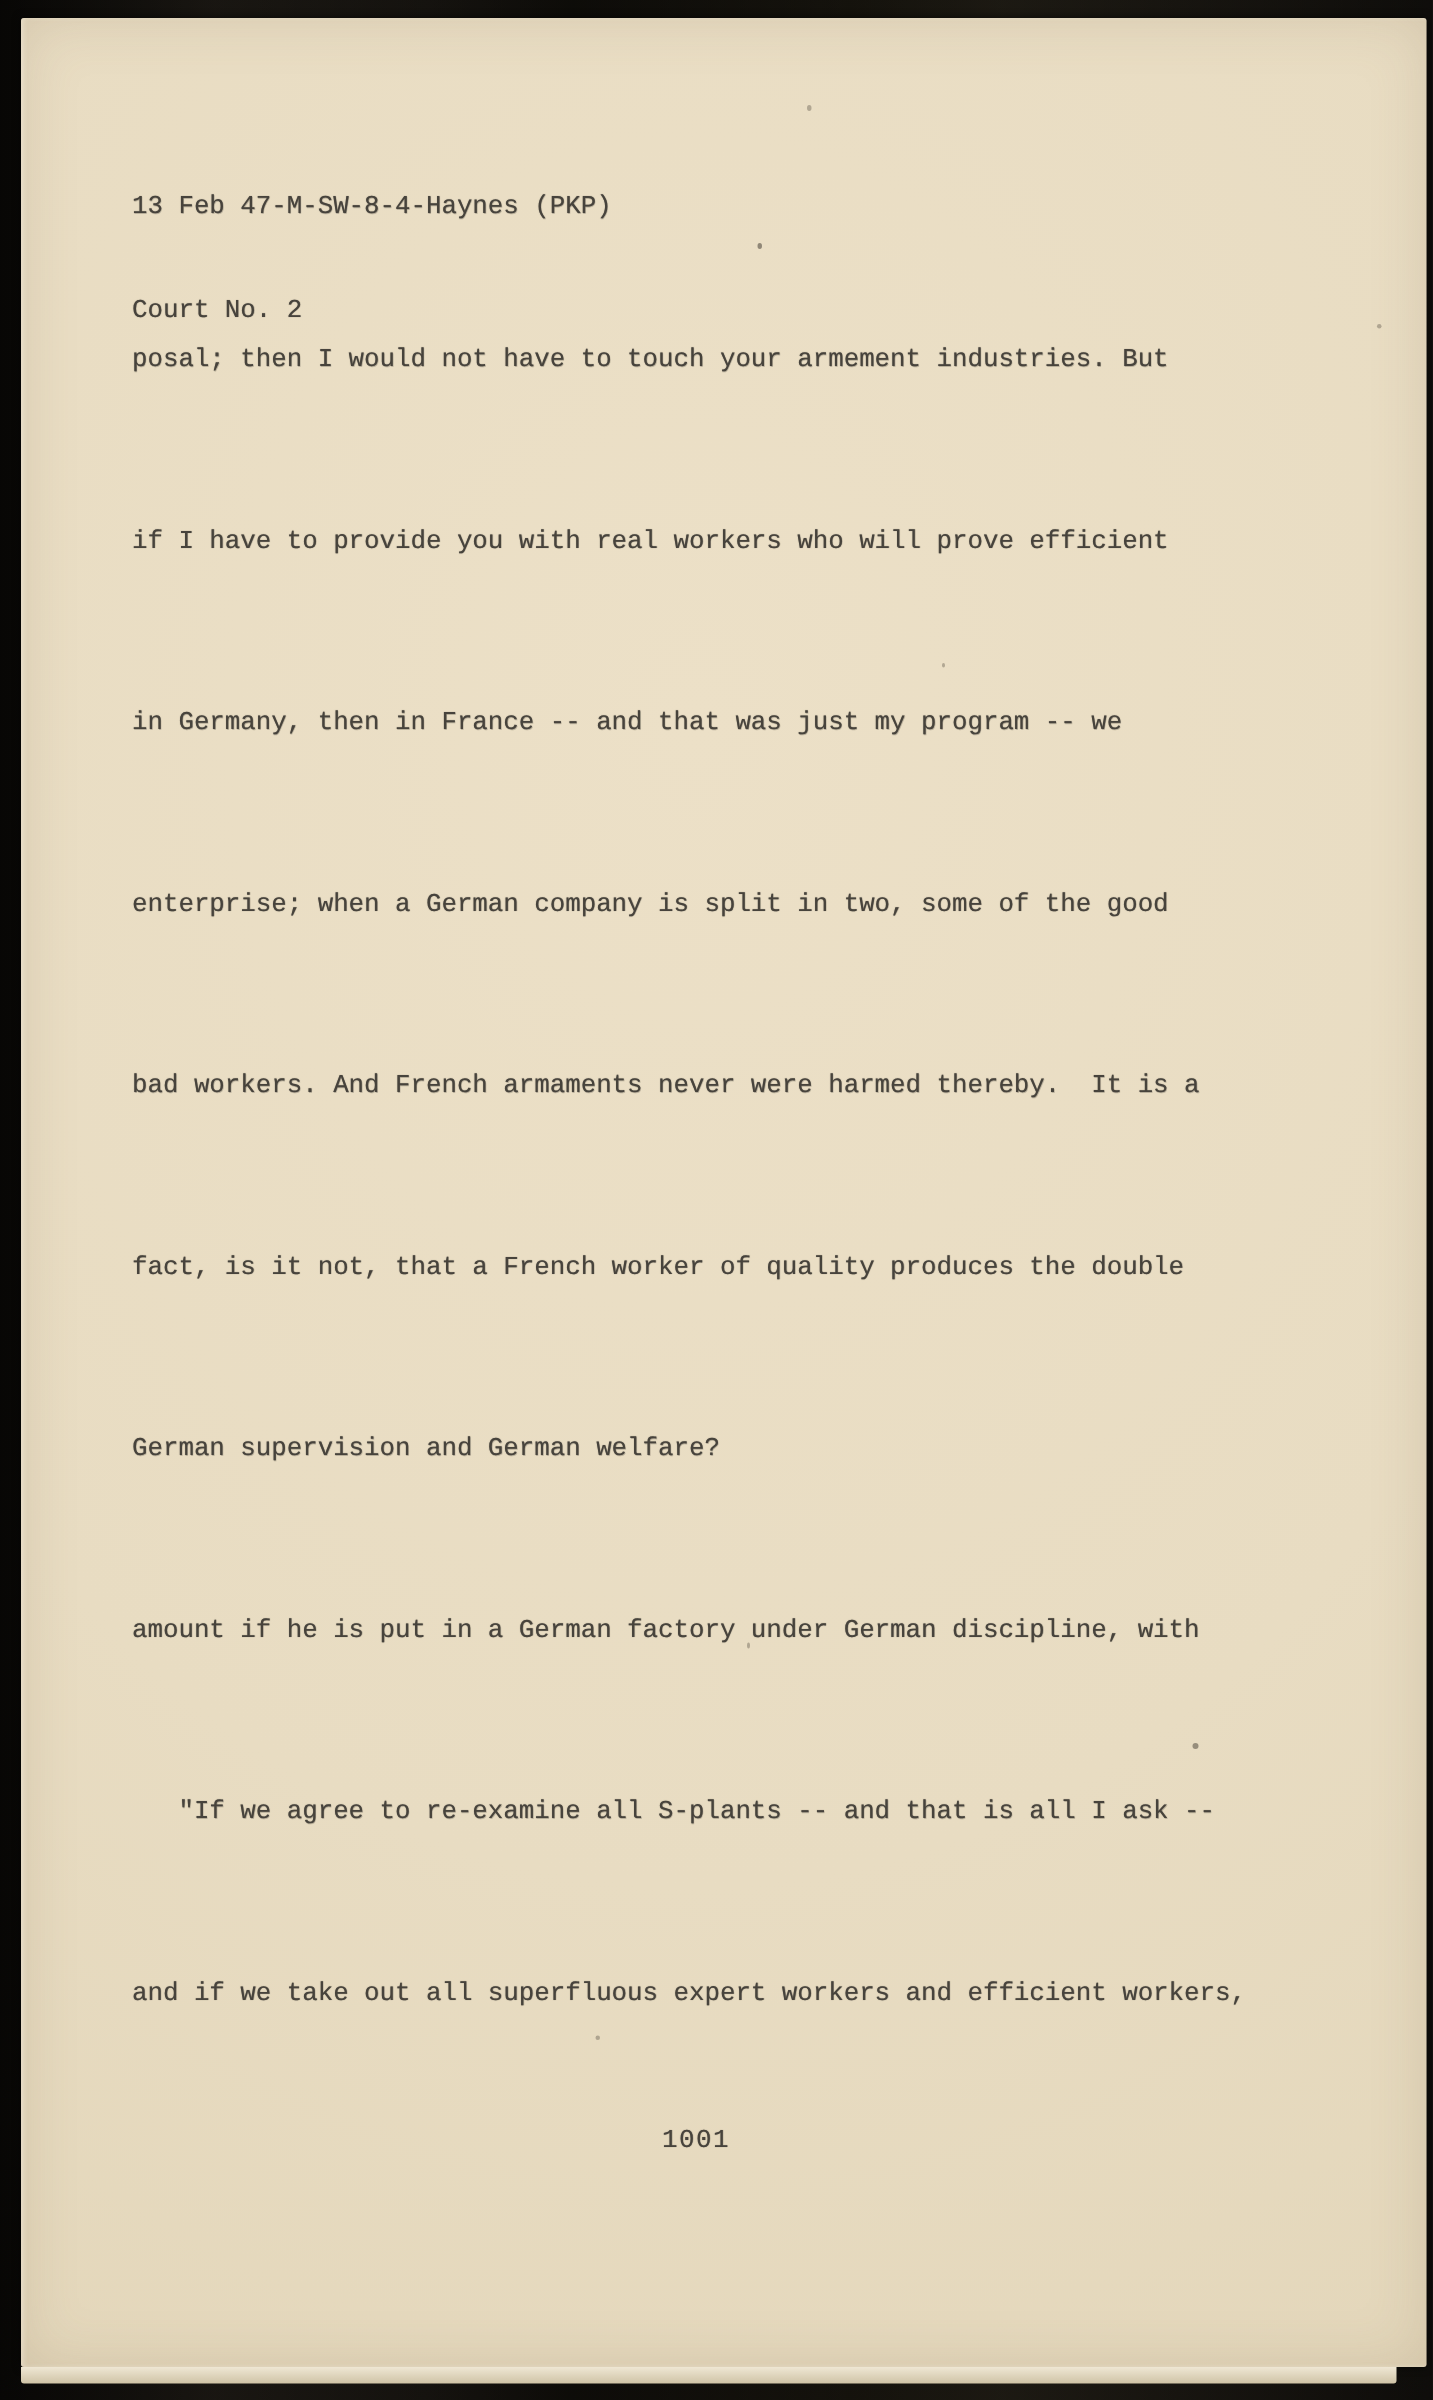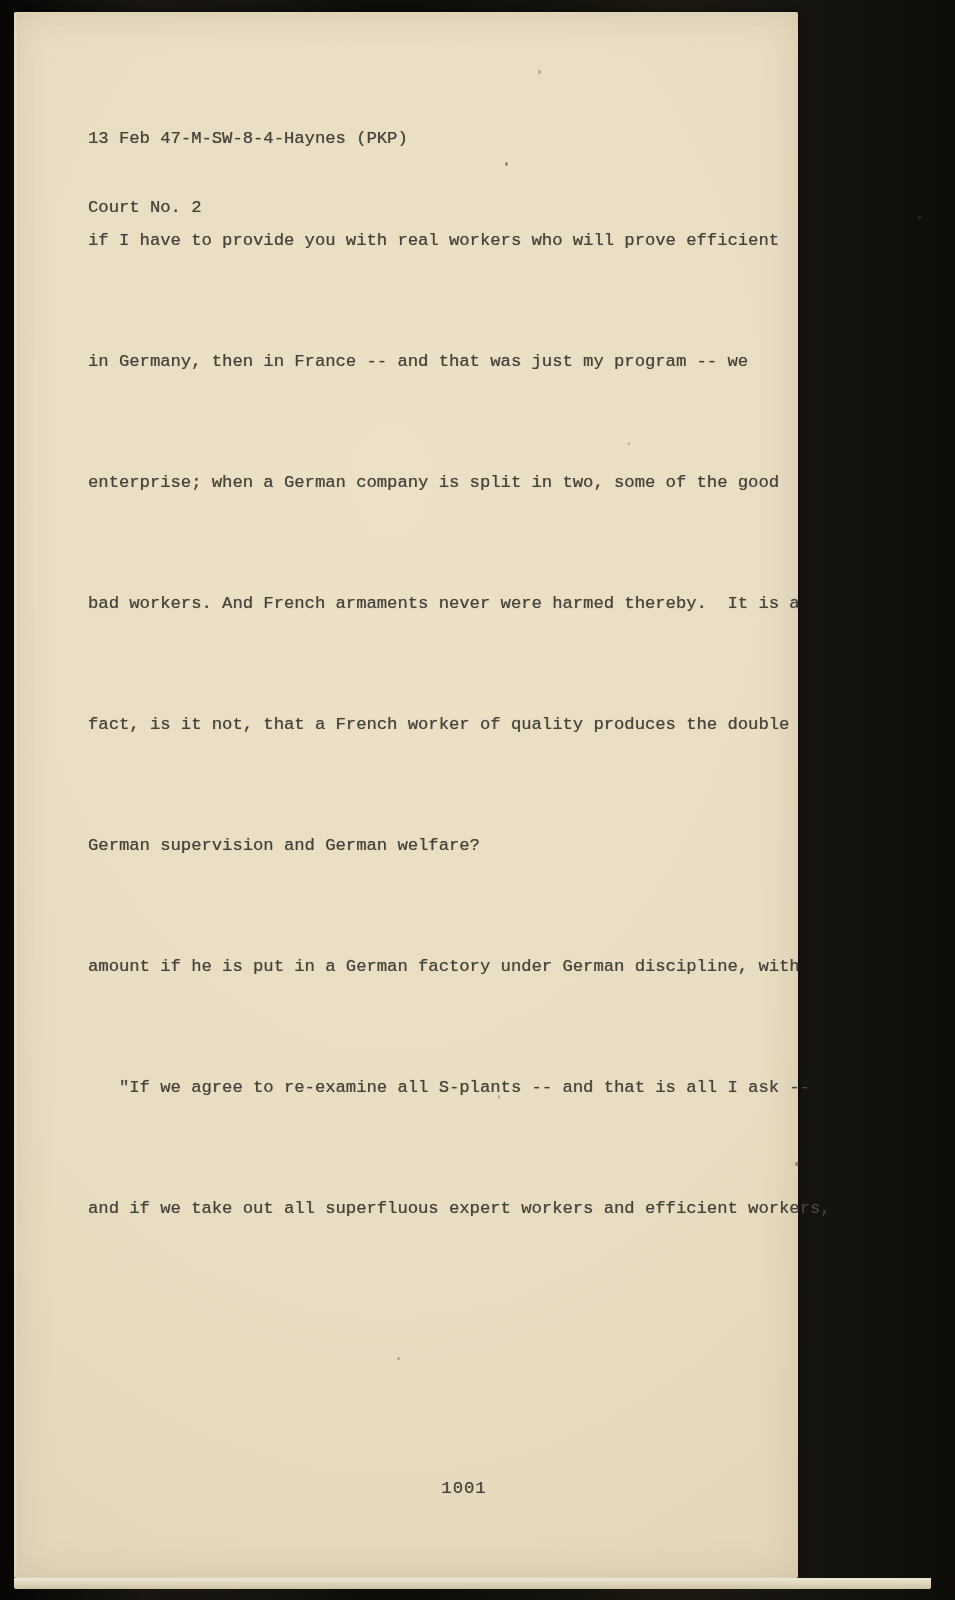--- a/index.html
+++ b/index.html
@@ -24,21 +24,21 @@
   .film::before {
     content: "";
     position: absolute; inset: 0;
     background:
       linear-gradient(90deg, rgba(0,0,0,0.5), rgba(40,36,30,0.2) 15%, rgba(0,0,0,0.45) 40%, rgba(50,45,38,0.25) 70%, rgba(0,0,0,0.5));
     pointer-events: none;
   }
   .paper {
     position: absolute;
     left: 14px; top: 12px;
-    width: 784px; height: 1566px;
+    width: 937px; height: 1566px;
     background:
       radial-gradient(ellipse 120% 90% at 48% 30%, #ece0c7 0%, #e8dcc2 55%, #e2d5b8 100%);
     border-radius: 2px;
     box-shadow:
       inset 0 0 38px rgba(120, 102, 70, 0.18),
       inset 2px 0 3px rgba(255,250,235,0.5),
       0 0 6px rgba(0,0,0,0.6);
   }
   
   .page-bottom-edge {
@@ -62,21 +62,21 @@
   .body-block {
     position: absolute;
     left: 74px; top: 128px;
     font-size: 17.2px;
     line-height: 40.33px;
     white-space: pre;
   }
   .line { height: 40.33px; }
   .page-number {
     position: absolute;
-    left: 74px; top: 1467px;
+    left: 74px; top: 1406px;
     width: 752px;
     text-align: center;
     font-size: 17.2px;
     letter-spacing: 1px;
   }
   .speck {
     position: absolute;
     border-radius: 50%;
     background: rgba(92, 85, 72, 0.4);
     pointer-events: none;
@@ -95,20 +95,21 @@
 <div class="film">
 
   <div class="paper">
 
     <div class="header-block typed">
       <div class="hline">13 Feb 47-M-SW-8-4-Haynes (PKP)</div>
       <div class="hline">Court No. 2</div>
     </div>
 
     <div class="body-block typed">
+      <div class="line">posal; then I would not have to touch your armement industries. But</div>
       <div class="line">if I have to provide you with real workers who will prove efficient</div>
       <div class="line">in Germany, then in France -- and that was just my program -- we</div>
       <div class="line">enterprise; when a German company is split in two, some of the good</div>
       <div class="line">bad workers. And French armaments never were harmed thereby.  It is a</div>
       <div class="line">fact, is it not, that a French worker of quality produces the double</div>
       <div class="line">German supervision and German welfare?</div>
       <div class="line">amount if he is put in a German factory under German discipline, with</div>
       <div class="line">   "If we agree to re-examine all S-plants -- and that is all I ask --</div>
       <div class="line">and if we take out all superfluous expert workers and efficient workers,</div>
       

